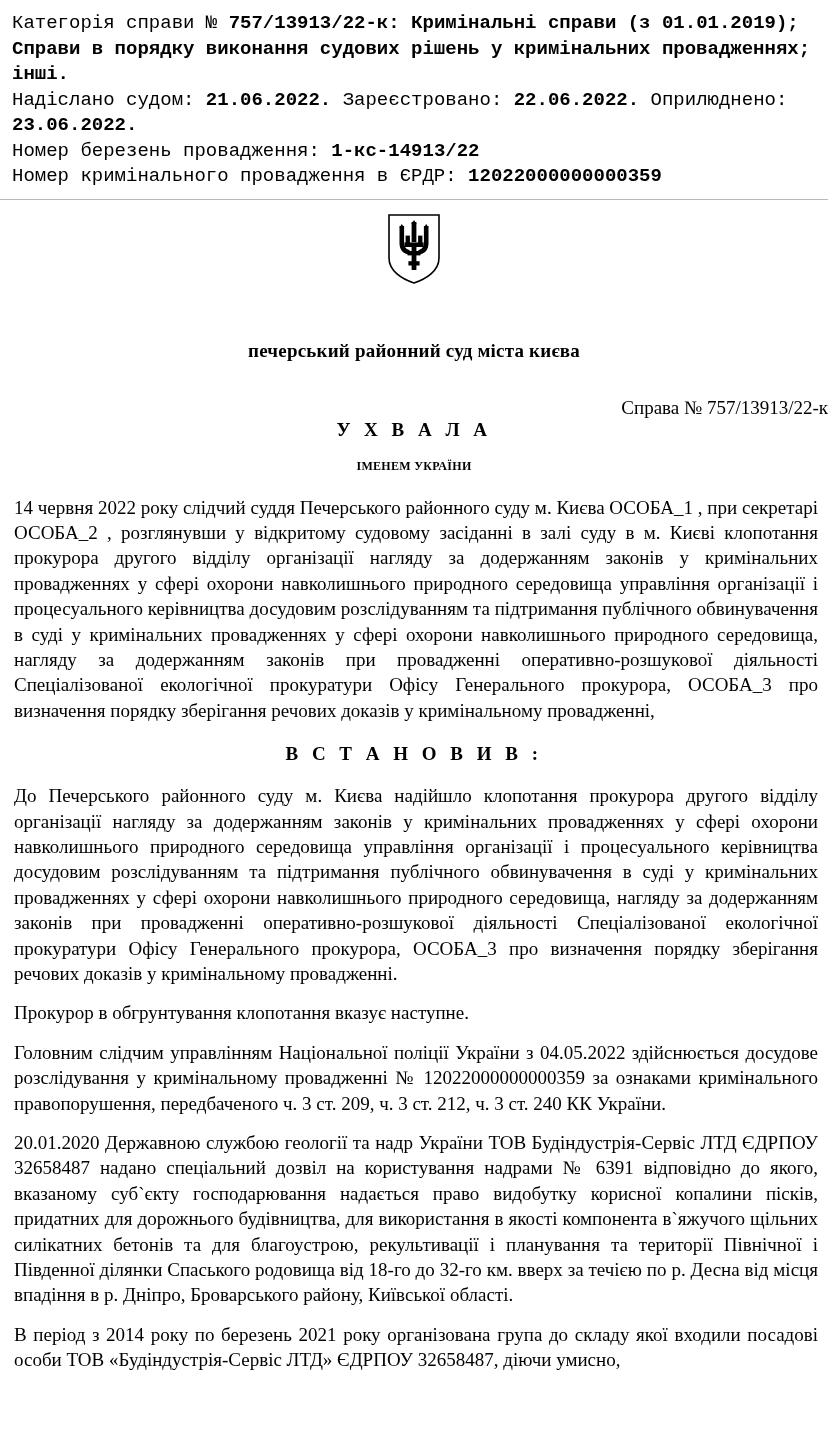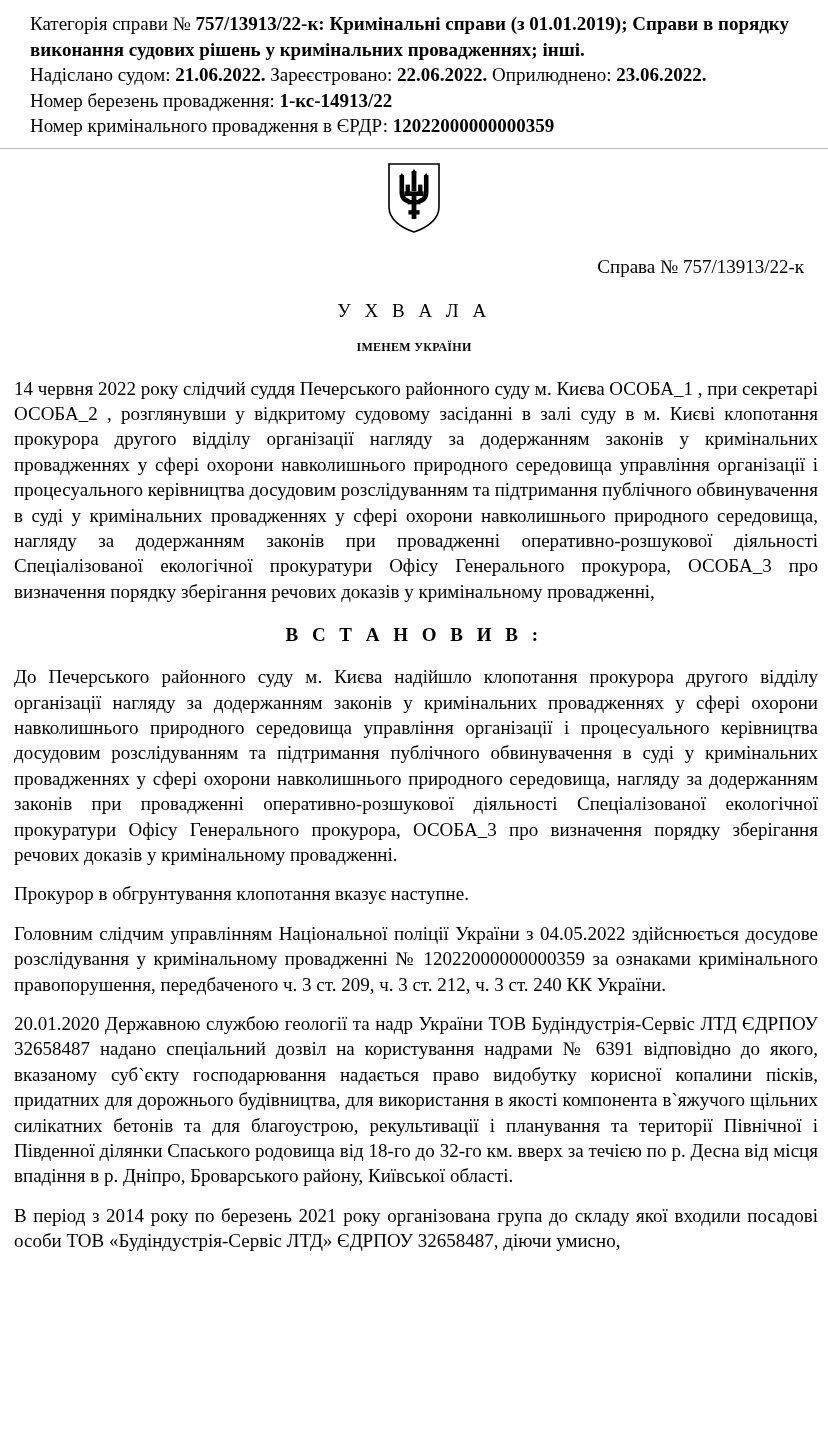--- a/index.html
+++ b/index.html
@@ -16,23 +16,24 @@
   }
   .page {
     width: 828px;
     height: 1439px;
     position: relative;
     box-sizing: border-box;
   }
 
   
   .meta {
-    padding: 11px 12px 0 30px;
+    padding: 11px 12px 0 12px;
     font-size: 19px;
     line-height: 25.5px;
+    font-family: Liberation Mono, monospace;
   }
   .meta-line {
     white-space: normal;
   }
   .meta b { font-weight: bold; }
 
   .rule {
     border: 0;
     border-top: 1px solid #b9b9b9;
     margin: 9px 0 0 0;
@@ -52,30 +53,29 @@
 
   
   .court-name {
     margin-top: 54px;
     text-align: center;
     font-size: 19px;
     font-weight: bold;
     letter-spacing: 0.2px;
   }
   .case-no {
-    margin-top: 21px;
+    margin-top: 35px;
     text-align: right;
-    padding-right: 24px;
+    padding-right: 0;
     font-size: 19px;
   }
   .doc-type {
-    margin-top: 22px;
     text-align: center;
     font-size: 19px;
-    font-weight: normal;
+    font-weight: bold;
     letter-spacing: 4.5px;
   }
   .in-name {
     margin-top: 18px;
     text-align: center;
     font-size: 12px;
     font-weight: bold;
     letter-spacing: 0.3px;
   }
   .established {
@@ -129,20 +129,21 @@
         <path d="M16.4 28.4 h19.2 v4.6 h-19.2 z"></path>
         <path d="M19.6 37 h12.8 v4.4 h-12.8 z"></path>
         <path d="M23.6 33 h4.8 v23 h-4.8 z"></path>
         <path d="M20.4 47.2 h11.2 v4.3 h-11.2 z"></path>
         <path d="M17.6 21.6 h4.3 v11 h-4.3 z"></path>
         <path d="M30.1 21.6 h4.3 v11 h-4.3 z"></path>
       </g>
     </svg>
   </div>
 
+  <div class="court-name">печерський районний суд міста києва</div>
   <div class="case-no">Справа № 757/13913/22-к</div>
   <div class="doc-type">У Х В А Л А</div>
   <div class="in-name">ІМЕНЕМ УКРАЇНИ</div>
 
   <div class="body">
     <p class="para para-first">14 червня 2022 року слідчий суддя Печерського районного суду м. Києва ОСОБА_1 , при секретарі ОСОБА_2 , розглянувши у відкритому судовому засіданні в залі суду в м. Києві клопотання прокурора другого відділу організації нагляду за додержанням законів у кримінальних провадженнях у сфері охорони навколишнього природного середовища управління організації і процесуального керівництва досудовим розслідуванням та підтримання публічного обвинувачення в суді у кримінальних провадженнях у сфері охорони навколишнього природного середовища, нагляду за додержанням законів при провадженні оперативно-розшукової діяльності Спеціалізованої екологічної прокуратури Офісу Генерального прокурора, ОСОБА_3 про визначення порядку зберігання речових доказів у кримінальному провадженні,</p>
   </div>
 
   <div class="established">В С Т А Н О В И В :</div>
 

